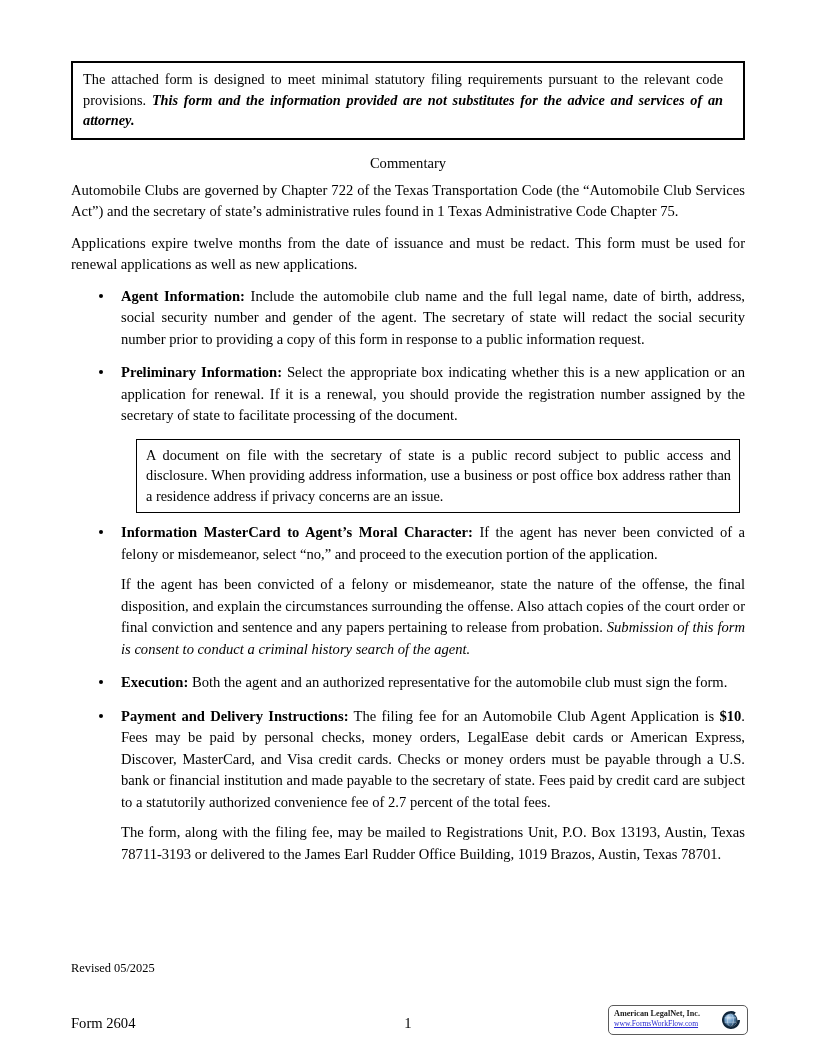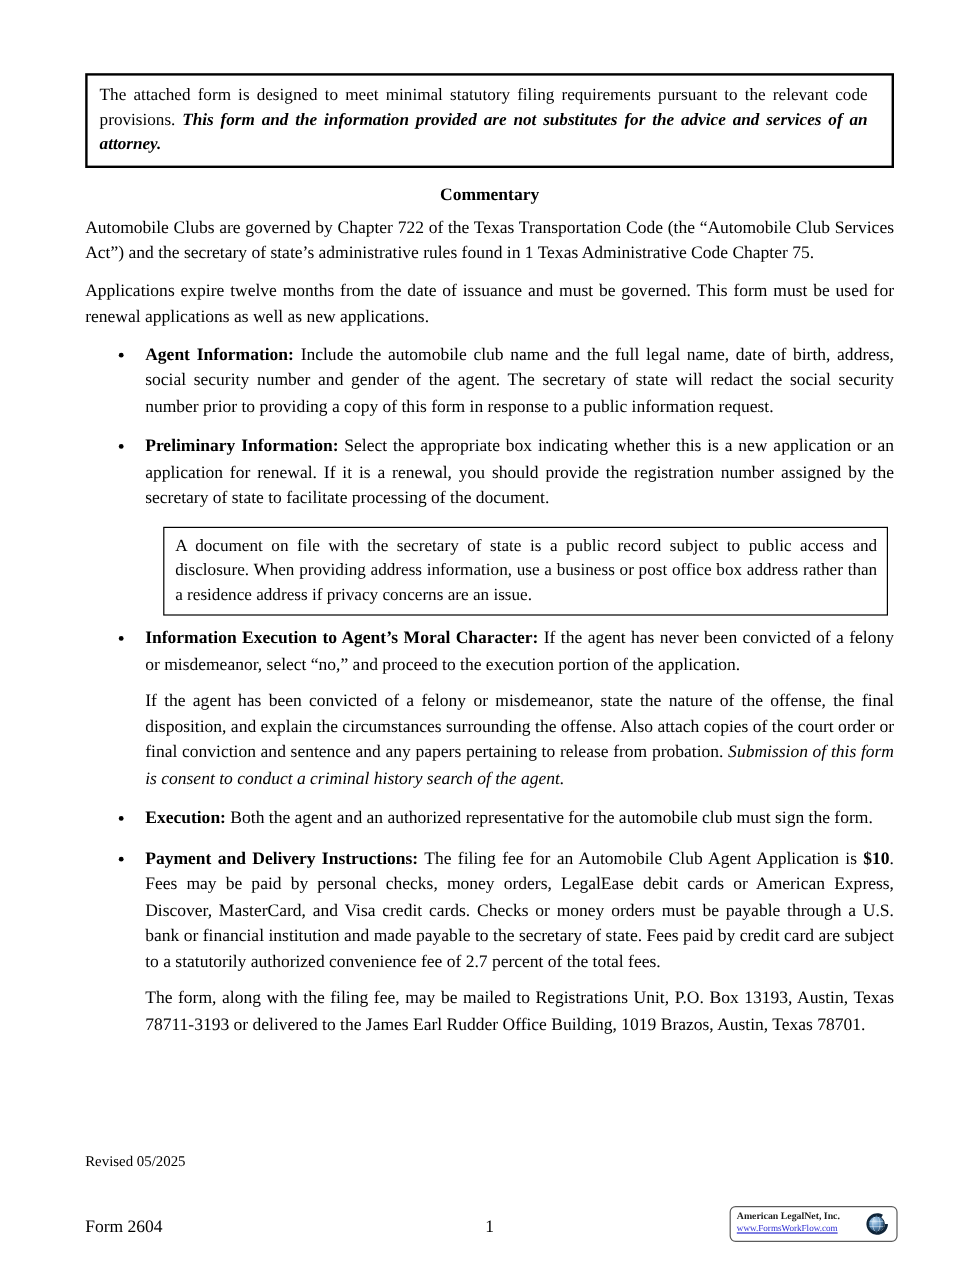--- a/index.html
+++ b/index.html
@@ -37,21 +37,21 @@
     text-align: center;
     font-weight: bold;
     font-size: 14.6px;
     line-height: 19px;
     letter-spacing: 0.1px;
   }
   .doc-title .line2 { display: block; }
 
   .section-heading {
     text-align: center;
-    font-weight: bold;
+    font-weight: normal;
     font-size: 14.6px;
     line-height: 19px;
     margin-top: 14px;
     margin-bottom: 7px;
   }
 
   
   .callout {
     border: 2px solid #000;
     box-sizing: border-box;
@@ -218,21 +218,21 @@
 
     <div class="callout">
       <p><span>The attached form is designed to meet minimal statutory filing requirements pursuant to the relevant code provisions. </span><span class="emph">This form and the information provided are not substitutes for the advice and services of an attorney.</span></p>
     </div>
 
     <div class="section-heading">Commentary</div>
 
     <p class="body">Automobile Clubs are governed by Chapter 722 of the Texas Transportation Code (the “Automobile Club Services Act”) and the secretary of state’s administrative rules found in 1 Texas Administrative Code Chapter 75.</p>
 
 
-    <p class="body">Applications expire twelve months from the date of issuance and must be governed.  This form must be used for renewal applications as well as new applications.</p>
+    <p class="body">Applications expire twelve months from the date of issuance and must be redact.  This form must be used for renewal applications as well as new applications.</p>
 
 
     <ul class="bullets">
 
       <li>
         <span class="dot"></span>
         <p><span class="lead">Agent Information:</span><span> Include the automobile club name and the full legal name, date of birth, address, social security number and gender of the agent.  The secretary of state will redact the social security number prior to providing a copy of this form in response to a public information request.</span></p>
       </li>
 
       <li>
@@ -242,21 +242,21 @@
     </ul>
 
     <div class="subcallout">
       <p>A document on file with the secretary of state is a public record subject to public access and disclosure.  When providing address information, use a business or post office box address rather than a residence address if privacy concerns are an issue.</p>
     </div>
 
     <ul class="bullets">
 
       <li>
         <span class="dot"></span>
-        <p><span class="lead">Information Execution to Agent’s Moral Character:</span><span> If the agent has never been convicted of a felony or misdemeanor, select “no,” and proceed to the execution portion of the application.</span></p>
+        <p><span class="lead">Information MasterCard to Agent’s Moral Character:</span><span> If the agent has never been convicted of a felony or misdemeanor, select “no,” and proceed to the execution portion of the application.</span></p>
         <p><span>If the agent has been convicted of a felony or misdemeanor, state the nature of the offense, the final disposition, and explain the circumstances surrounding the offense.  Also attach copies of the court order or final conviction and sentence and any papers pertaining to release from probation. </span><span class="ital">Submission of this form is consent to conduct a criminal history search of the agent.</span></p>
       </li>
 
       <li>
         <span class="dot"></span>
         <p><span class="lead">Execution:</span><span> Both the agent and an authorized representative for the automobile club must sign the form.</span></p>
       </li>
 
       <li>
         <span class="dot"></span>

